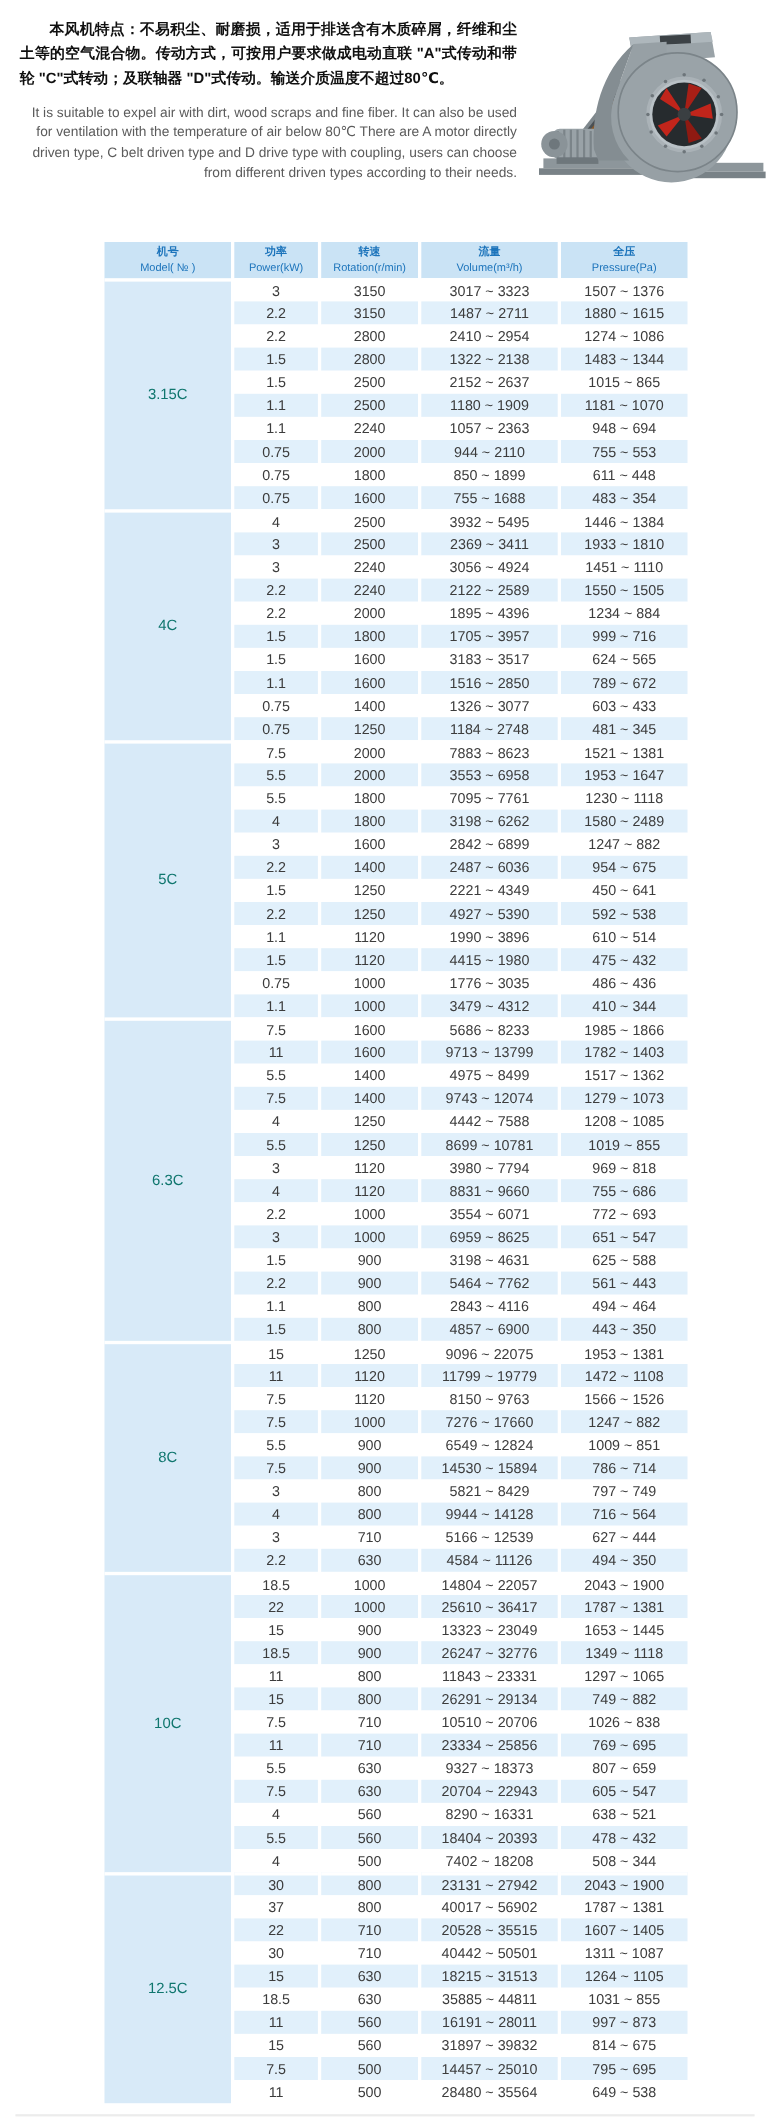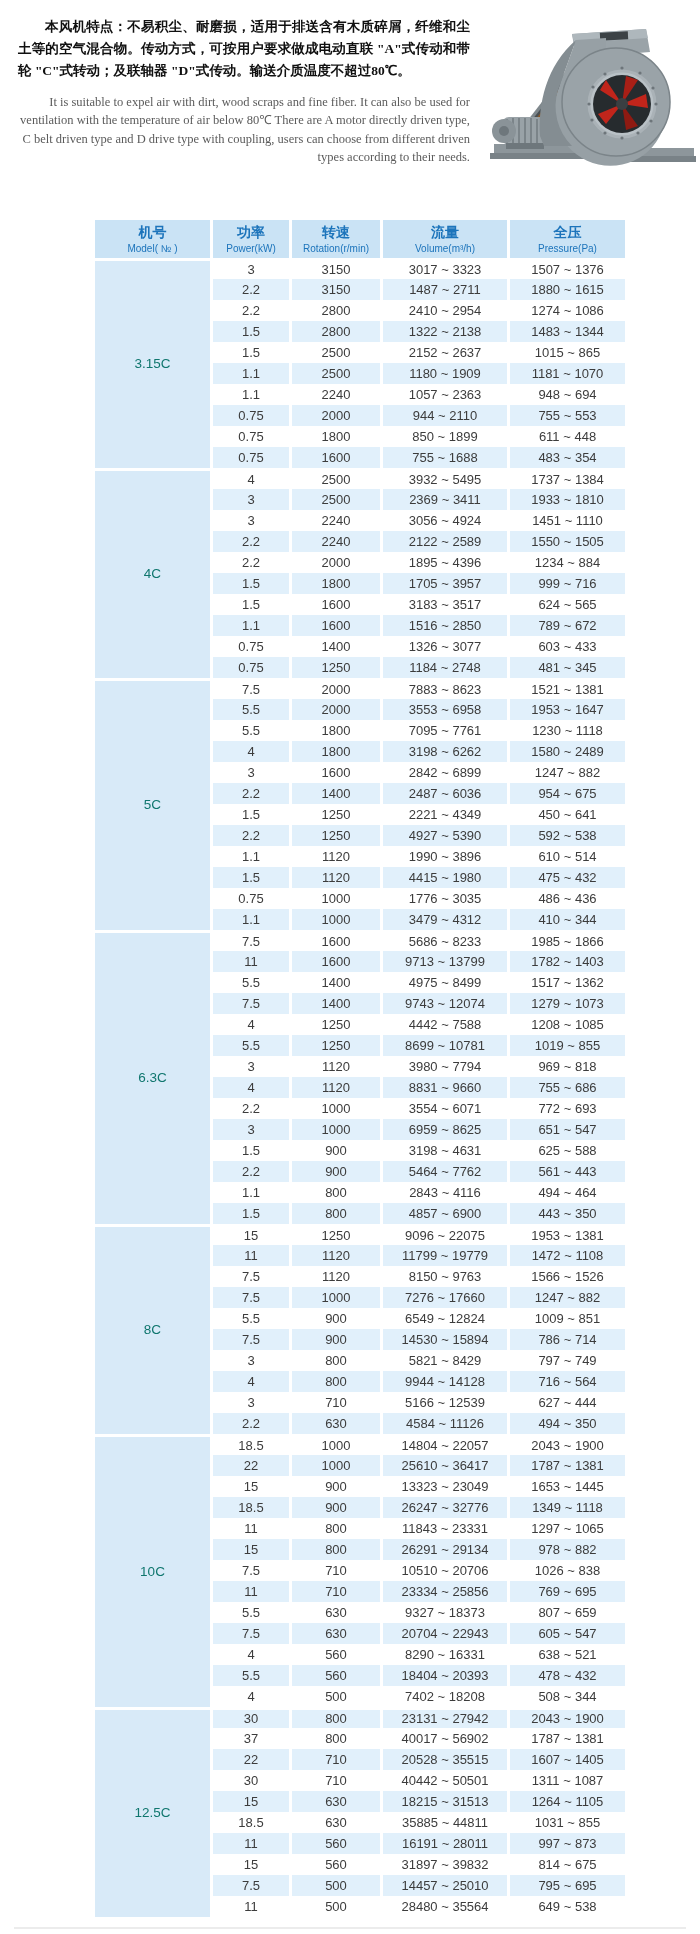--- a/index.html
+++ b/index.html
@@ -10,21 +10,21 @@
   html,body{background:#fff;}
   body{
     width:700px; min-height:1934px; margin:0 auto;
     font-family:"Liberation Sans","DejaVu Sans",sans-serif;
     color:var(--body-text);
   }
   .page{width:700px; padding:14px 0 10px 0; background:#fff;}
 
   
   .intro{display:flex; padding:2px 12px 0 18px; gap:10px; align-items:flex-start;}
-  .intro-text{width:452px; flex:0 0 452px;font-family:Liberation Serif, serif;}
+  .intro-text{width:452px; flex:0 0 452px;}
   .intro-text p.zh{
     font-size:13.5px; font-weight:bold; color:#101010;
     line-height:1.63; text-align:justify; text-indent:2em;
   }
   .intro-text p.en{
     margin-top:11px; font-size:12.5px; color:var(--intro-en-text);
     line-height:1.46; text-align:right;
   }
   .photo{width:222px; height:152px; flex:0 0 222px; margin-top:2px;}
   .photo svg{display:block; width:100%; height:100%;}
@@ -33,21 +33,21 @@
   table.spec{
     width:524px; margin:50px 0 0 92px;
     border-collapse:separate; border-spacing:3px 0;
     table-layout:fixed;
   }
   table.spec th, table.spec td{text-align:center; vertical-align:middle;}
   thead th{
     background:var(--header-bg); color:var(--header-text);
     padding:4px 0 3px 0; font-weight:normal;
   }
-  thead th .h-zh{display:block; font-size:14px; font-weight:bold; line-height:1.25;}
+  thead th .h-zh{display:block; font-size:10px; font-weight:bold; line-height:1.25;}
   thead th .h-en{display:block; font-size:10px; line-height:1.2; margin-top:1px;}
   tbody td{
     height:21px; font-size:13px; color:var(--body-text);
     background:#fff; white-space:nowrap; line-height:1;
   }
   tbody tr.stripe td{background:var(--stripe-bg);}
   tbody td.model-cell{
     background:var(--model-bg) !important;
     font-size:13.5px; color:#0f766e;
   }
@@ -226,21 +226,21 @@
           <td>0.75</td>
           <td>1600</td>
           <td>755 ~ 1688</td>
           <td>483 ~ 354</td>
         </tr>
         <tr class="plain sec-start">
           <td rowspan="10" class="model-cell">4C</td>
           <td>4</td>
           <td>2500</td>
           <td>3932 ~ 5495</td>
-          <td>1737 ~ 1384</td>
+          <td>1446 ~ 1384</td>
         </tr>
         <tr class="stripe">
           <td>3</td>
           <td>2500</td>
           <td>2369 ~ 3411</td>
           <td>1933 ~ 1810</td>
         </tr>
         <tr class="plain">
           <td>3</td>
           <td>2240</td>
@@ -536,21 +536,21 @@
         <tr class="plain">
           <td>11</td>
           <td>800</td>
           <td>11843 ~ 23331</td>
           <td>1297 ~ 1065</td>
         </tr>
         <tr class="stripe">
           <td>15</td>
           <td>800</td>
           <td>26291 ~ 29134</td>
-          <td>978 ~ 882</td>
+          <td>749 ~ 882</td>
         </tr>
         <tr class="plain">
           <td>7.5</td>
           <td>710</td>
           <td>10510 ~ 20706</td>
           <td>1026 ~ 838</td>
         </tr>
         <tr class="stripe">
           <td>11</td>
           <td>710</td>

